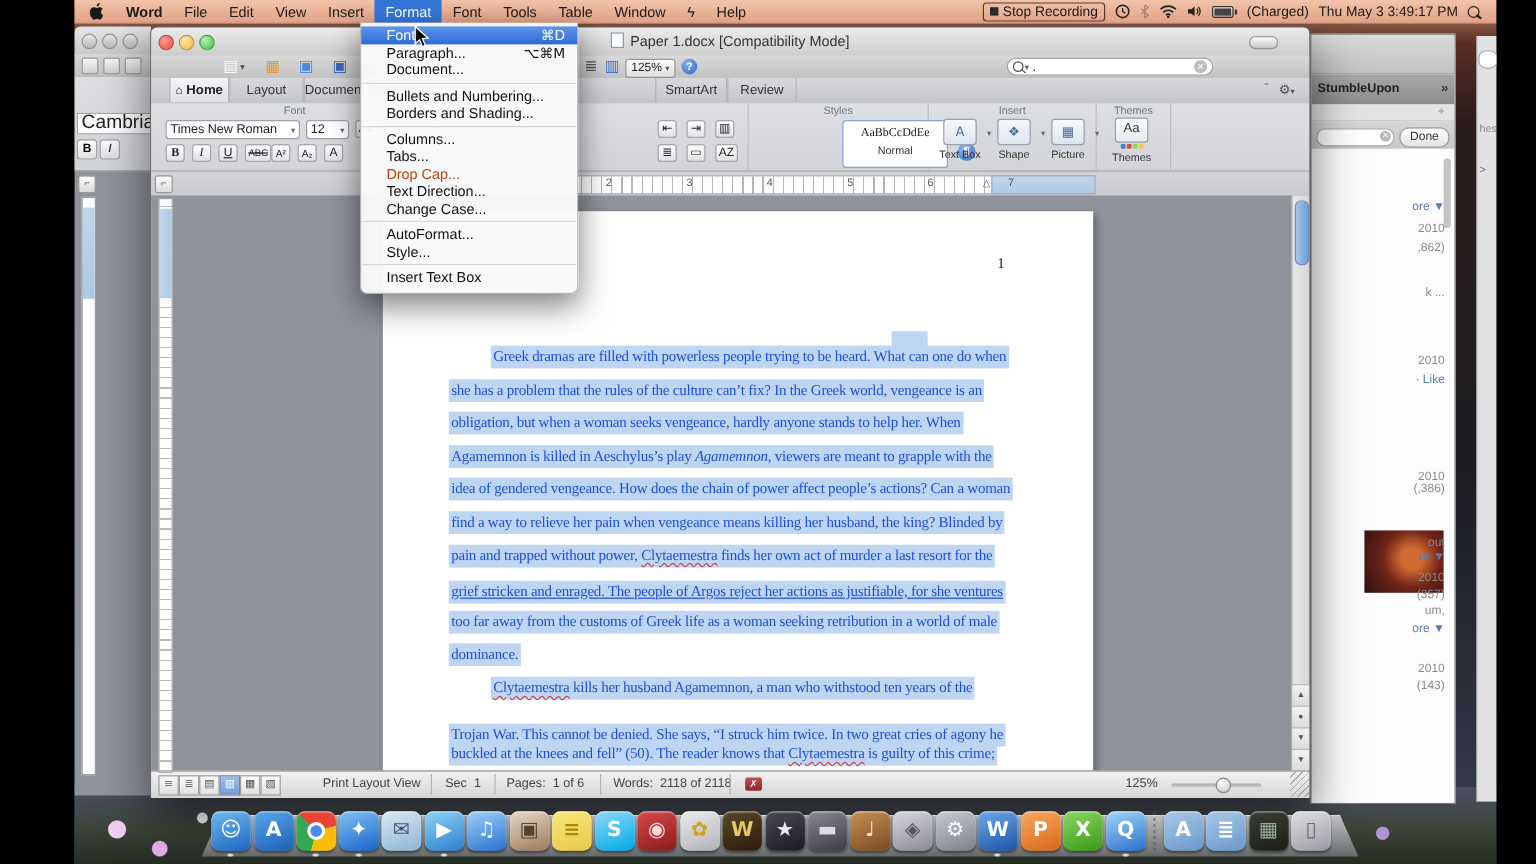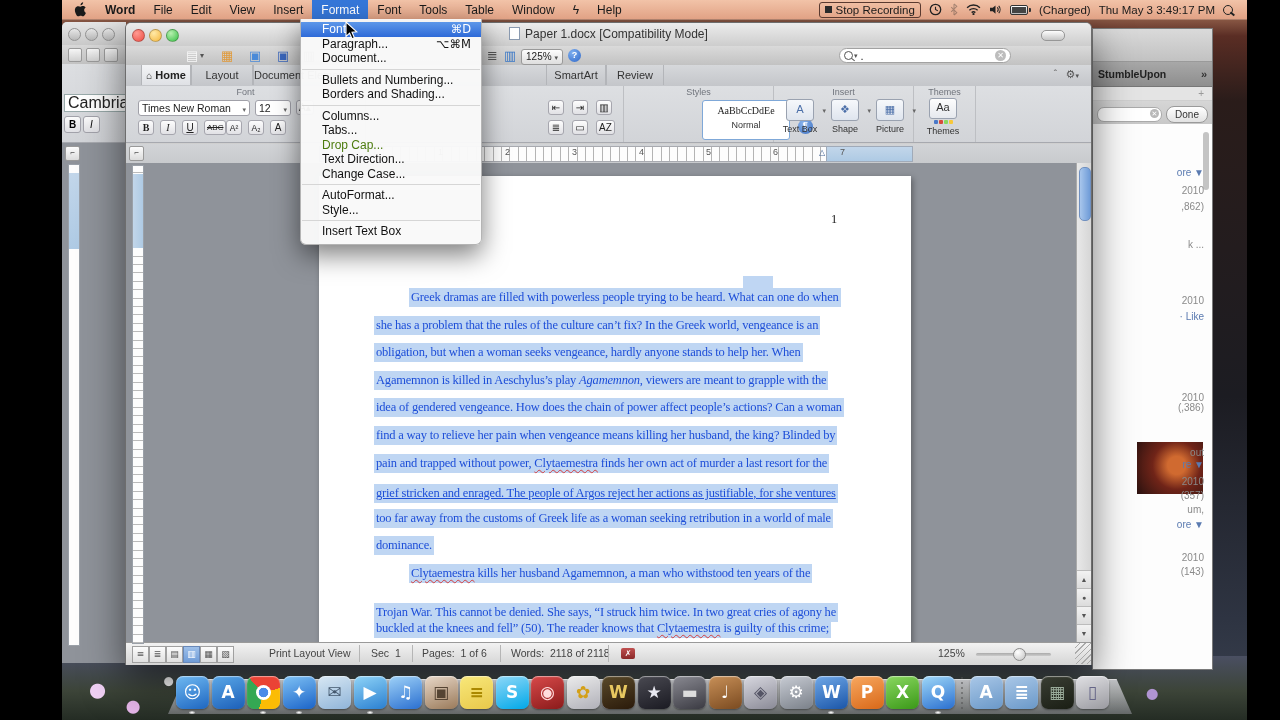--- a/index.html
+++ b/index.html
@@ -33,21 +33,21 @@
   .batt .body{width:16px;height:8px;border:1px solid #333;border-radius:2px;background:linear-gradient(#fff,#bbb);position:relative}
   .batt .body::after{content:"";position:absolute;inset:1px;background:#444}
   .batt .tip{width:2px;height:4px;background:#333;border-radius:0 1px 1px 0}
   .spot{width:8px;height:8px;border:1.6px solid #222;border-radius:50%;position:relative;margin-right:4px}
   .spot::after{content:"";position:absolute;width:5px;height:1.7px;background:#222;left:6px;top:7px;transform:rotate(40deg)}
   
   .fmt-menu{position:absolute;left:238px;top:19px;width:180px;z-index:11;background:rgba(249,249,249,.97);
     border:1px solid #b4b4b4;border-top:none;border-radius:0 0 6px 6px;box-shadow:0 10px 26px rgba(0,0,0,.5);padding:3px 0 5px}
   .fm-item{height:14.5px;line-height:14.5px;font-size:12px;padding:0 10px 0 21px;display:flex;justify-content:space-between;color:#111}
   .fm-item.hi{background:linear-gradient(#5d97e9,#2e6ad8);color:#fff}
-  .fm-item.dis{color:#4d7c0f}
+  .fm-item.dis{color:#c2410c}
   .fm-sc{font-family:"DejaVu Sans",sans-serif;font-size:11.5px}
   .fm-sep{height:1px;background:#d6d6d6;margin:3px 1px}
   .cursor{position:absolute;left:283px;top:21px;z-index:12}
   
   .bgwin{position:absolute;left:0;top:22px;width:64px;height:641px;background:#8f939a;z-index:1;border-radius:5px 0 0 0}
   .bg-tb{position:absolute;left:0;top:0;width:100%;height:23px;background:linear-gradient(#e6e6e6,#cacaca);border-radius:5px 0 0 0;border-bottom:1px solid #aaa}
   .bg-light{position:absolute;top:6px;width:11px;height:11px;border-radius:50%;background:linear-gradient(#e8e8e8,#b8b8b8);border:1px solid #939393}
   .bg-tools{position:absolute;left:0;top:23px;width:100%;height:19px;background:linear-gradient(#d8d8d8,#c3c3c3);border-bottom:1px solid #a0a0a0}
   .bg-sq{position:absolute;top:3px;width:12px;height:12px;background:linear-gradient(#f6f6f6,#d0d0d0);border:1px solid #9a9a9a;border-radius:2px}
   .bg-ribbon{position:absolute;left:0;top:42px;width:100%;height:78px;background:linear-gradient(#dcdee1,#d2d4d8);border-bottom:1px solid #a8aab0}
@@ -238,20 +238,25 @@
           <div class="frag" style="top: 323px;">out</div>
           <div class="frag blue" style="top: 335px;">re ▼</div>
           <div class="frag" style="top: 352px;">2010</div>
           <div class="frag" style="top: 366px;">(357)</div>
           <div class="frag" style="top: 380px;">um,</div>
           <div class="frag blue" style="top: 395px;">ore ▼</div>
           <div class="frag" style="top: 428px;">2010</div>
           <div class="frag" style="top: 442px;">(143)</div>
         </div>
     </div>
+  </div>
+  <div class="sliver">
+    <div class="sl-field"></div>
+    <div class="sl-t" style="top:72px">hes</div>
+    <div class="sl-t" style="top:106px;color:#666">&gt;</div>
   </div>
 
   <div class="win">
     <div class="titlebar">
       <div class="light l-red"></div>
       <div class="light l-yel"></div>
       <div class="light l-grn"></div>
       <div class="wtitle"><span class="dicon"></span><span>Paper 1.docx [Compatibility Mode]</span></div>
       <div class="pill"></div>
     </div>

